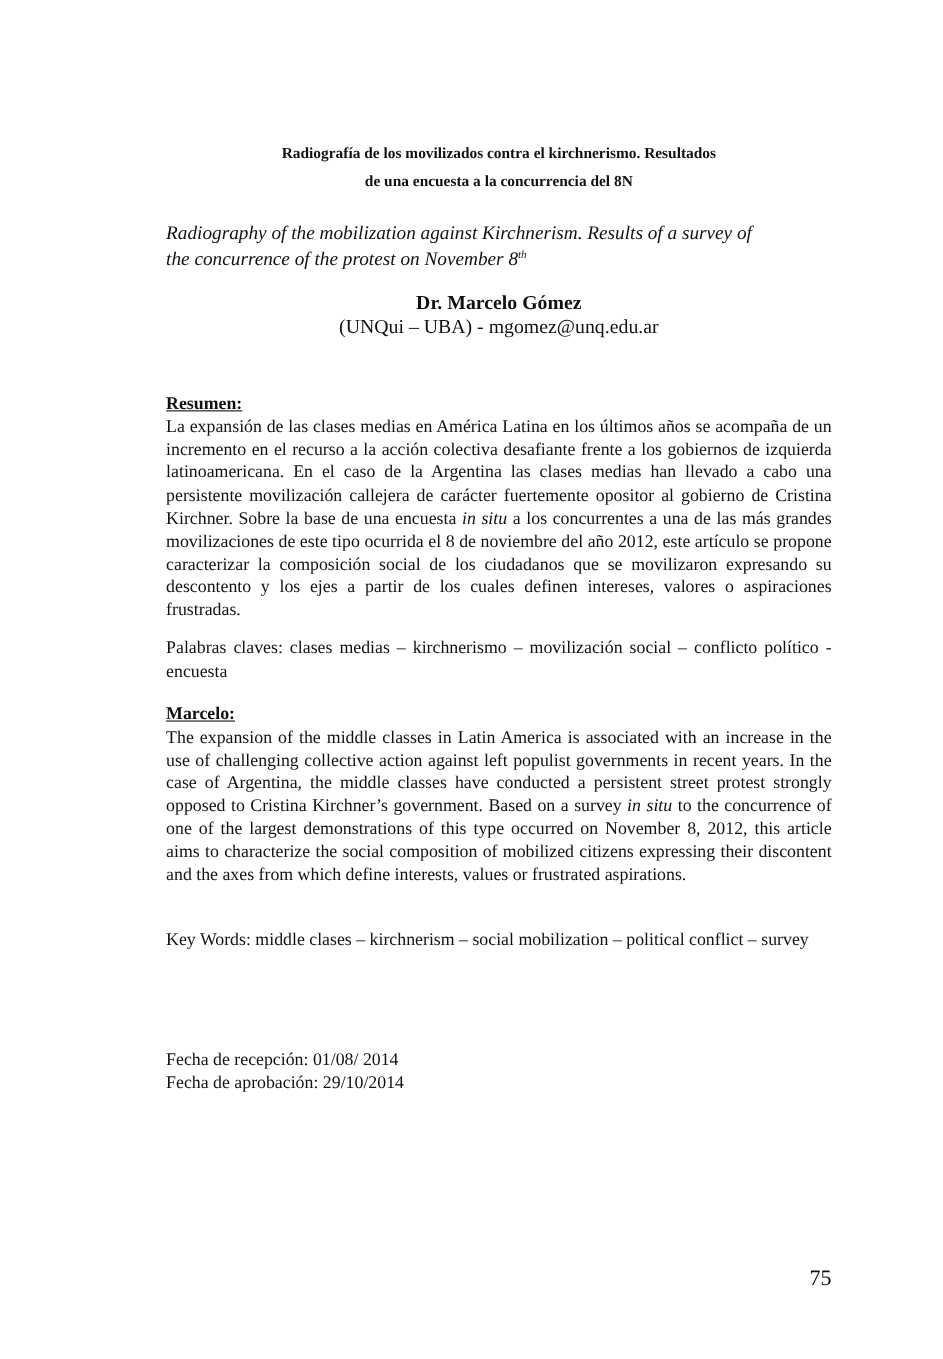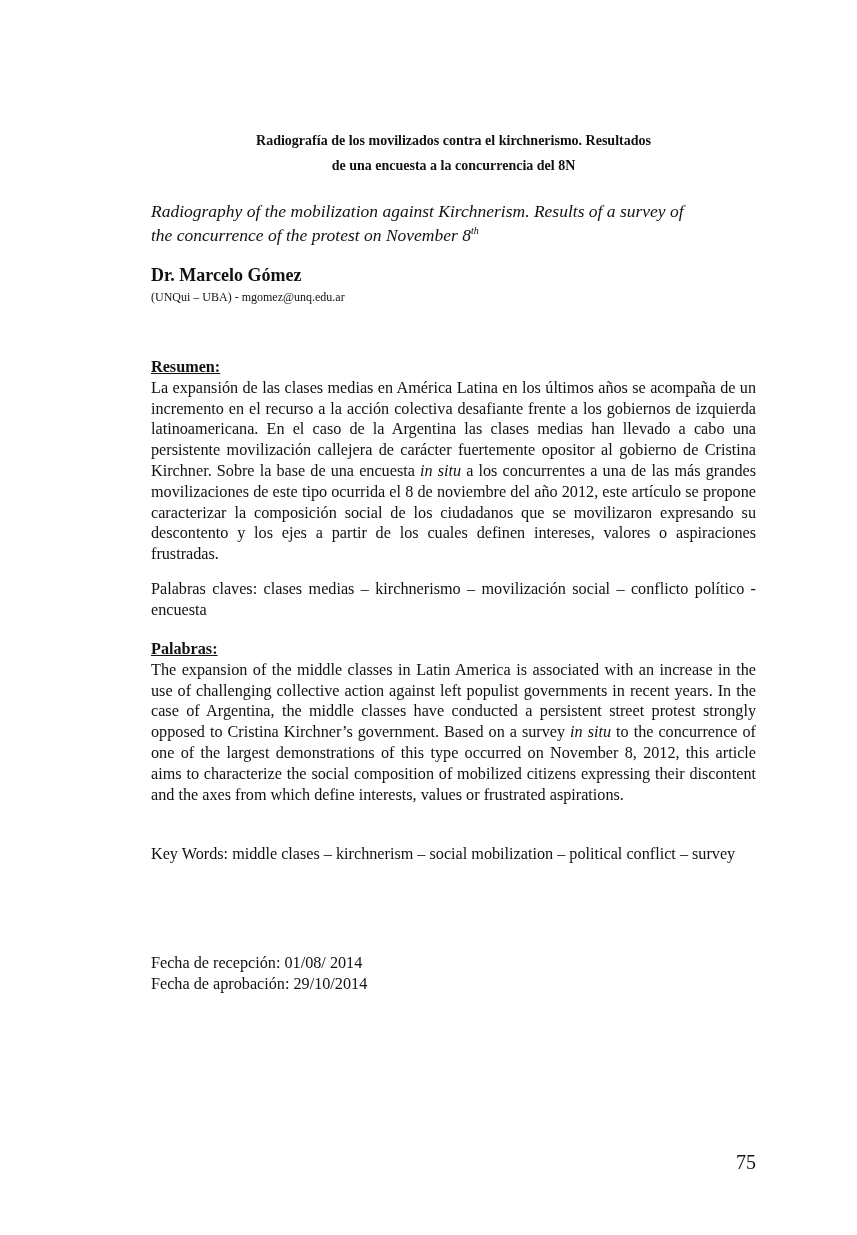--- a/index.html
+++ b/index.html
@@ -4,24 +4,24 @@
 <style>
   html, body { margin:0; padding:0; background:#ffffff; }
   body { width:857px; height:1235px; position:relative; overflow:hidden;
          font-family: "Liberation Serif", "DejaVu Serif", serif; color:#111; }
   .page { position:absolute; left:151px; top:0; width:605px; }
   .title { position:absolute; left:0; top:128px; width:605px; text-align:center;
            font-weight:bold; font-size:14px; line-height:25px; }
   .subtitle { position:absolute; left:0; top:199px; width:605px; text-align:left;
               font-style:italic; font-size:17.5px; line-height:24px; }
   .subtitle sup { font-size:10px; line-height:0; }
-  .author { position:absolute; left:0; top:264px; width:605px; text-align:left;
+  .author { position:absolute; left:0; top:264px; width:605px; text-align:center;
             font-weight:bold; font-size:18px; line-height:22px; }
-  .affil { position:absolute; left:0; top:288px; width:605px; 
-           font-size:12px; line-height:18px; }
+  .affil { position:absolute; left:0; top:288px; width:605px; text-align:center;
+           font-size:18px; line-height:18px; }
   .block { position:absolute; left:0; width:605px; font-size:16.2px; line-height:20.8px;
            text-align:justify; }
   .block .h { font-weight:bold; display:block;text-decoration:underline; }
   .block p { margin:0; }
   b { font-weight:normal; }
   .pagenum { position:absolute; left:736px; top:1151px; font-size:20px; }
 </style>
 </head>
 <body>
 
@@ -42,21 +42,21 @@
   <div class="block" style="top:357px;">
     <span class="h">Resumen:</span>
     <p><span>La expansión de las clases medias en América Latina en los últimos años se acompaña de un incremento en el recurso a la acción colectiva desafiante frente a los gobiernos de izquierda latinoamericana. En el caso de la Argentina las clases medias han llevado a cabo una persistente movilización callejera de carácter fuertemente opositor al gobierno de Cristina Kirchner. Sobre la base de una encuesta </span><i>in situ</i><span> a los concurrentes a una de las más grandes movilizaciones de este tipo ocurrida el 8 de noviembre del año 2012, este artículo se propone caracterizar la composición social de los ciudadanos que se movilizaron expresando su descontento y los ejes a partir de los cuales definen intereses, valores o aspiraciones frustradas.</span></p>
   </div>
 
   <div class="block" style="top:579px;">
     <p><b>Palabras claves:</b><span> clases medias – kirchnerismo – movilización social – conflicto político - encuesta</span></p>
   </div>
 
   <div class="block" style="top:639px;">
-    <span class="h">Palabras:</span>
+    <span class="h">Marcelo:</span>
     <p><span>The expansion of the middle classes in Latin America is associated with an increase in the use of challenging collective action against left populist governments in recent years. In the case of Argentina, the middle classes have conducted a persistent street protest strongly opposed to Cristina Kirchner’s government. Based on a survey </span><i>in situ</i><span> to the concurrence of one of the largest demonstrations of this type occurred on November 8, 2012, this article aims to characterize the social composition of mobilized citizens expressing their discontent and the axes from which define interests, values or frustrated aspirations.</span></p>
   </div>
 
   <div class="block" style="top:844px;">
     <p><b>Key Words:</b><span> middle clases – kirchnerism – social mobilization – political conflict – survey</span></p>
   </div>
 
   <div class="block" style="top:905px; text-align:left;margin-top:48px;">
     <div>Fecha de recepción: 01/08/ 2014</div>
     <div>Fecha de aprobación: 29/10/2014</div>

